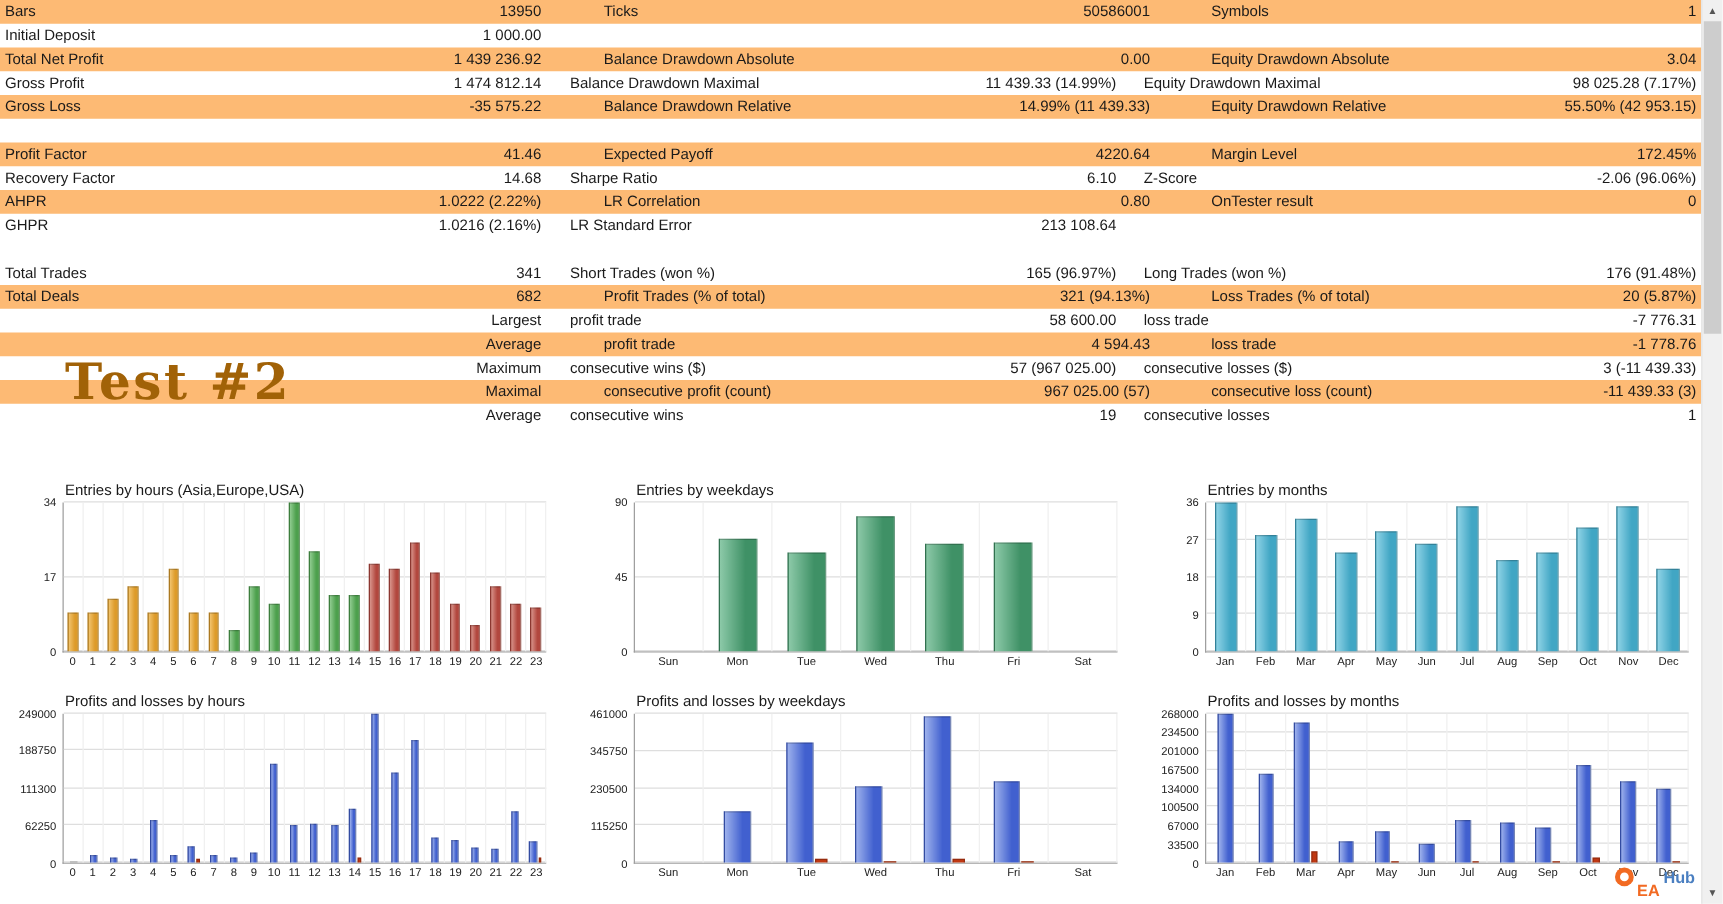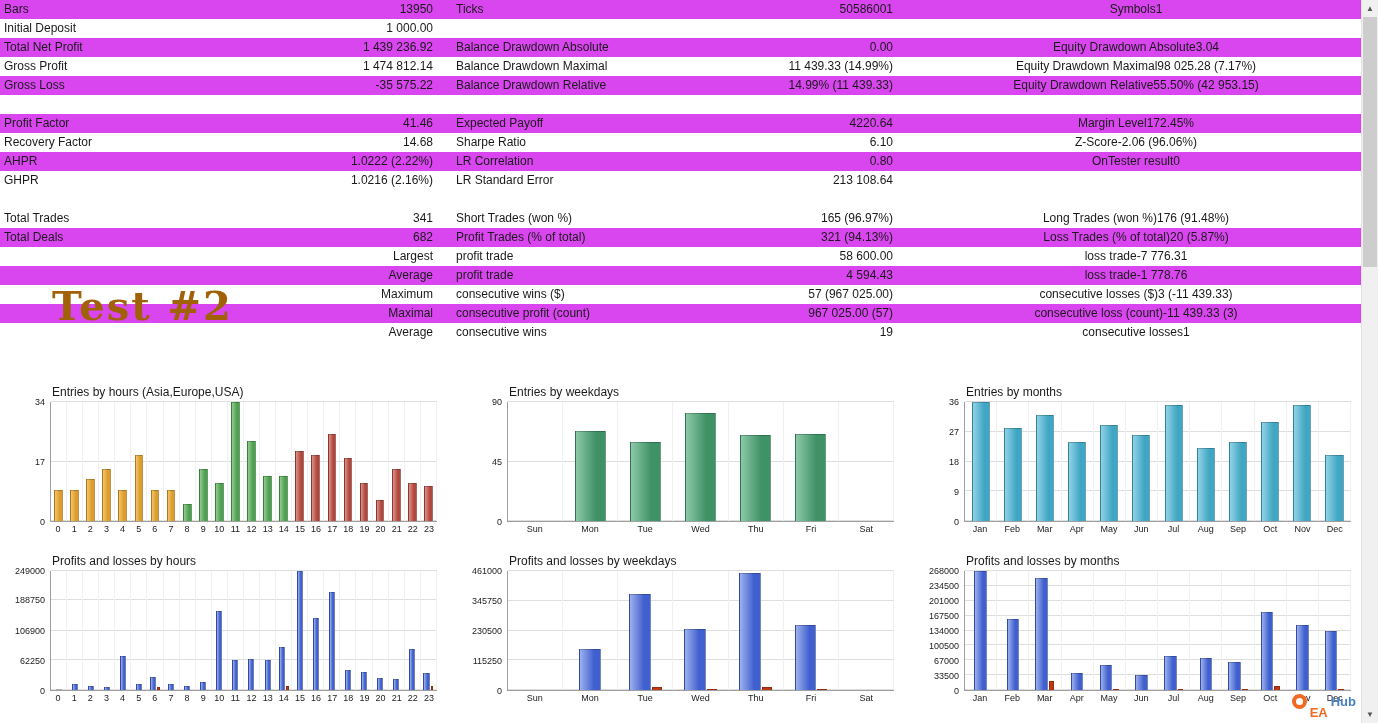--- a/index.html
+++ b/index.html
@@ -5,25 +5,25 @@
   * { box-sizing: border-box; }
   html,body { margin:0; padding:0; }
   body {
     width:1378px; height:723px; overflow:hidden; position:relative;
     background:#ffffff; color:#1a1a1a;
     font-family:"Liberation Sans", sans-serif; font-size:12px;
   }
   
   .stats { position:absolute; top:0; left:0; right:17px; }
   .trow { display:grid; grid-template-columns:441px 456px 1fr; height:19px; line-height:19px; }
-  .trow.shade { background:#d946ef; }
+  .trow.shade { background:#fdba74;gap:27px; }
   .tcol { display:flex; justify-content:space-between; white-space:nowrap; overflow:hidden; }
   .tcol1 { padding-left:4px;  padding-right:8px; }
   .tcol2 { padding-left:15px; padding-right:4px; }
-  .tcol3 { padding-left:18px; padding-right:4px;justify-content:center; }
+  .tcol3 { padding-left:18px; padding-right:4px; }
   .progress-wrap { grid-column:2/4; padding:2px 1px 2px 15px; }
   .progress-bar { height:15px; width:100%; background:#3cd43c; border:1px solid #28b828; }
   
   .watermark {
     position:absolute; left:52px; top:282px; z-index:6;
     font-family:"DejaVu Serif", serif; font-weight:bold;
     font-size:40px; letter-spacing:2px; color:#a16207;
   }
   
   .charts {
@@ -551,21 +551,21 @@
           <span class="xt">Oct</span>
           <span class="xt">Nov</span>
           <span class="xt">Dec</span>
         </div>
       </div>
       <div class="chart-box">
         <div class="chart-title">Profits and losses by hours</div>
         <div class="chart-ylab">
           <span class="yt" style="bottom: 0%;">0</span>
           <span class="yt" style="bottom: 25%;">62250</span>
-          <span class="yt" style="bottom: 50%;">106900</span>
+          <span class="yt" style="bottom: 50%;">111300</span>
           <span class="yt" style="bottom: 75.8032%;">188750</span>
           <span class="yt" style="bottom: 100%;">249000</span>
         </div>
         <div class="chart-plot">
           <div class="gridh" style="bottom: 0%;"></div>
           <div class="gridh" style="bottom: 25%;"></div>
           <div class="gridh" style="bottom: 50%;"></div>
           <div class="gridh" style="bottom: 75.8032%;"></div>
           <div class="gridh" style="bottom: 100%;"></div>
           <div class="cells">

